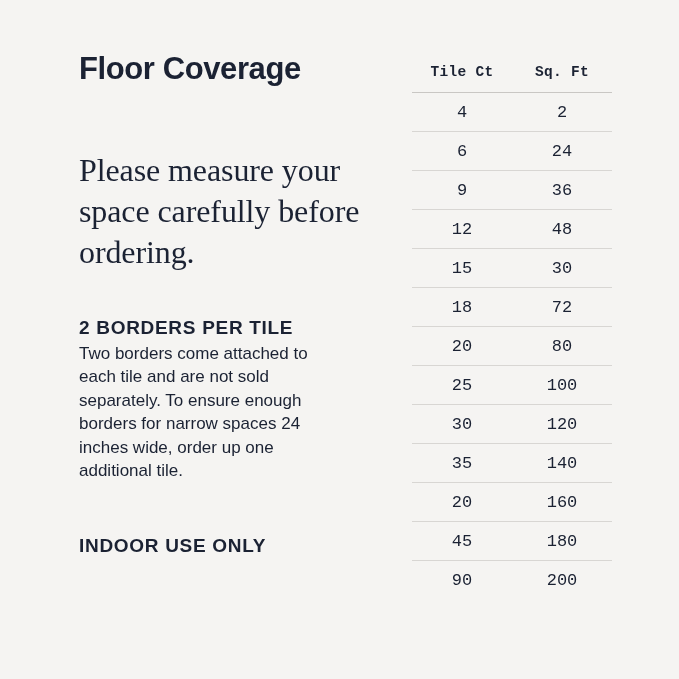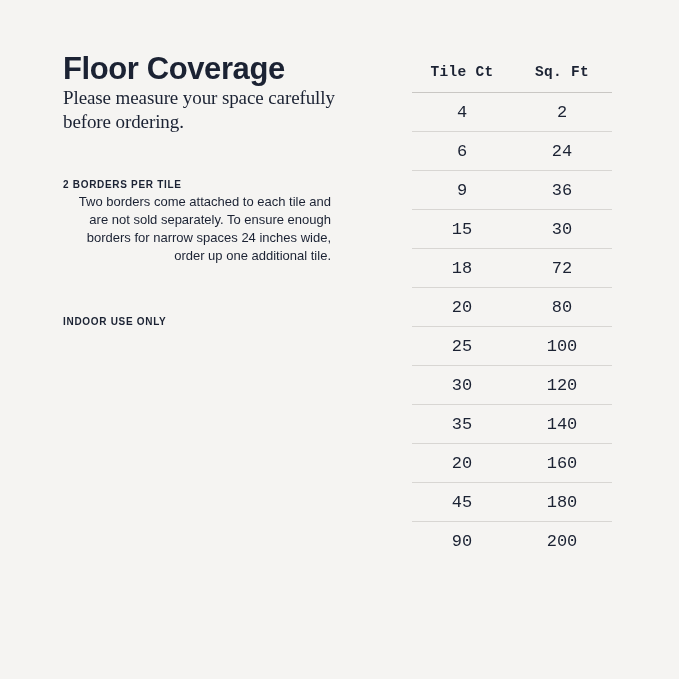--- a/index.html
+++ b/index.html
@@ -15,56 +15,56 @@
     overflow: hidden;
   }
   .page {
     position: relative;
     width: 679px;
     height: 679px;
     box-sizing: border-box;
   }
   .left-col {
     position: absolute;
-    left: 63px;
+    left: 79px;
     top: 52px;
     width: 320px;
   }
   .title {
     font-family: "Liberation Sans", sans-serif;
     font-weight: bold;
     font-size: 31px;
     letter-spacing: -0.4px;
     color: #1b2233;
     margin: 0 0 0 0;
     line-height: 1.1;
   }
   .subhead {
     font-family: "Liberation Serif", serif;
-    font-size: 19px;
+    font-size: 32px;
     line-height: 1.28;
     color: #1b2233;
+    margin-top: 64px;
     letter-spacing: -0.1px;
   }
   .section {
     margin-top: 44px;
     max-width: 268px;
   }
   .section-label {
-    font-size: 10px;
+    font-size: 19px;
     font-weight: bold;
     letter-spacing: 0.7px;
     color: #1b2233;
     margin-bottom: 3px;
   }
   .section-body {
-    font-size: 13px;
+    font-size: 17px;
     line-height: 1.38;
     color: #1b2233;
-    text-align: right;
   }
   .section.second {
     margin-top: 52px;
   }
   .table-wrap {
     position: absolute;
     left: 412px;
     top: 64px;
     width: 200px;
     font-family: Liberation Mono, monospace;
@@ -130,20 +130,24 @@
         </tr>
         <tr>
           <td class="col-a">6</td>
           <td class="col-b">24</td>
         </tr>
         <tr>
           <td class="col-a">9</td>
           <td class="col-b">36</td>
         </tr>
         <tr>
+          <td class="col-a">12</td>
+          <td class="col-b">48</td>
+        </tr>
+        <tr>
           <td class="col-a">15</td>
           <td class="col-b">30</td>
         </tr>
         <tr>
           <td class="col-a">18</td>
           <td class="col-b">72</td>
         </tr>
         <tr>
           <td class="col-a">20</td>
           <td class="col-b">80</td>

